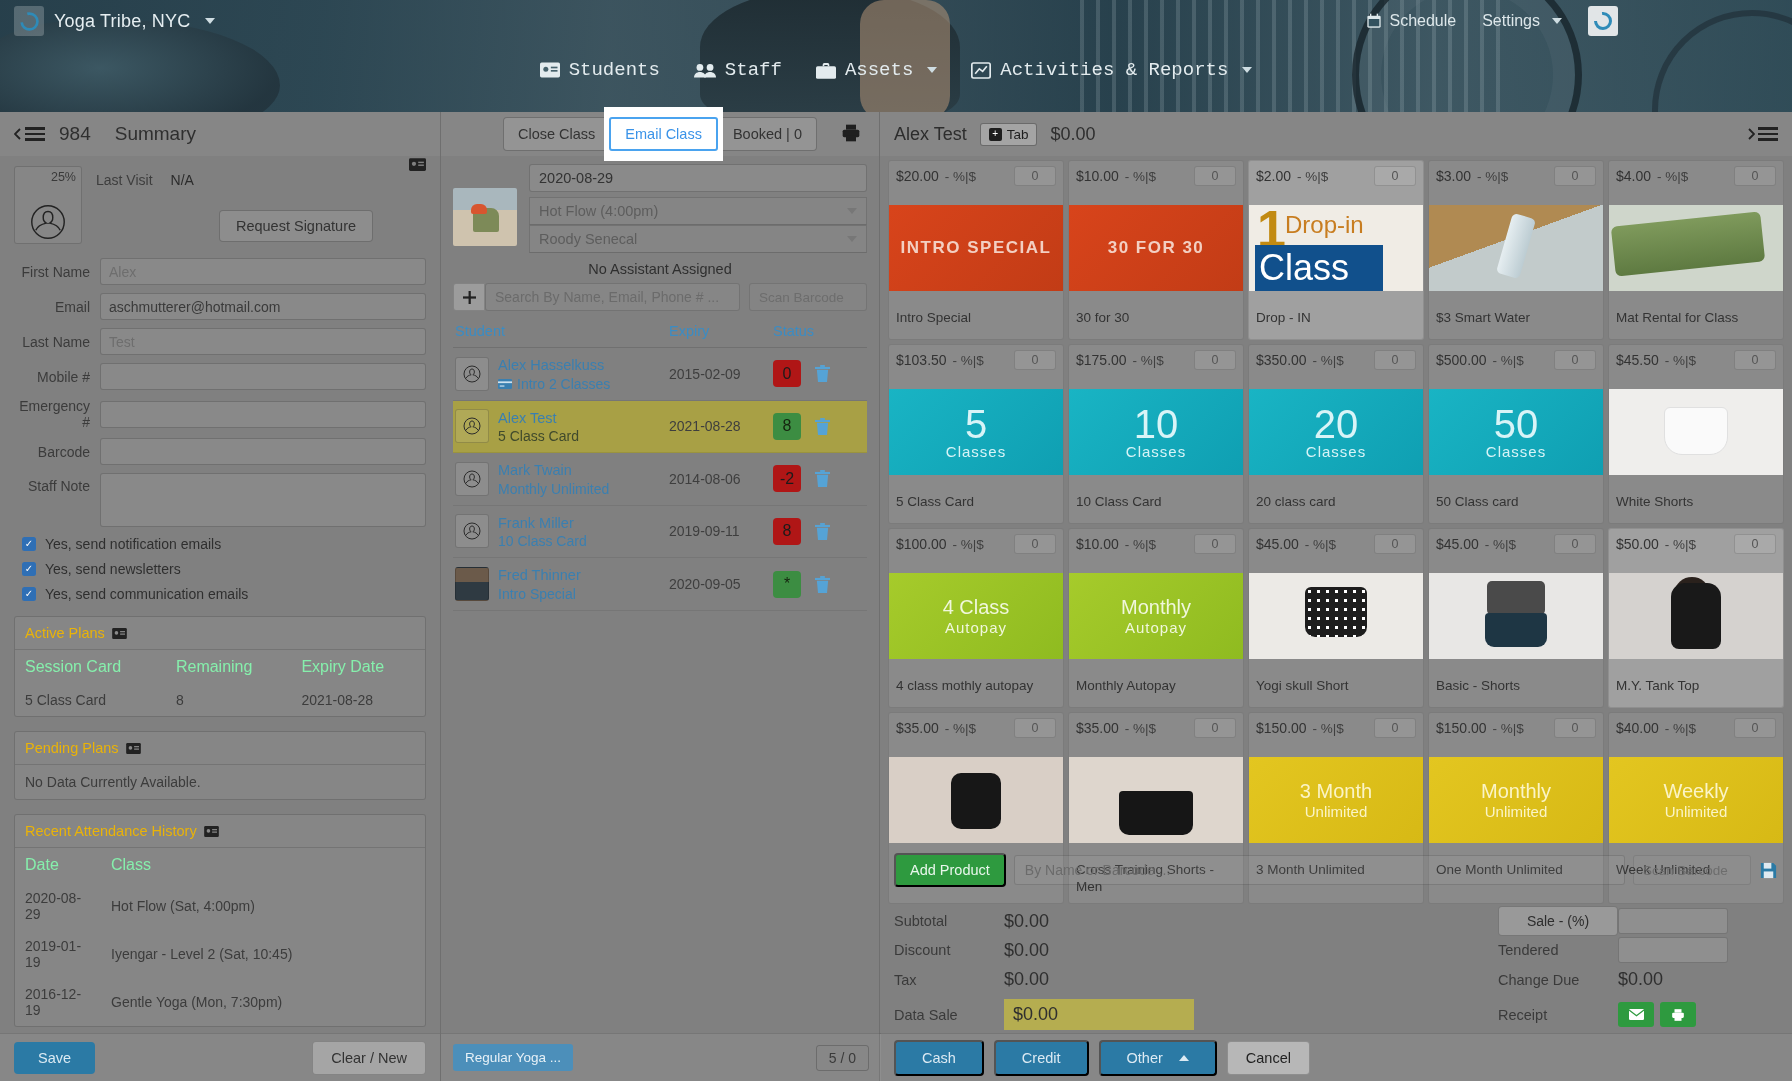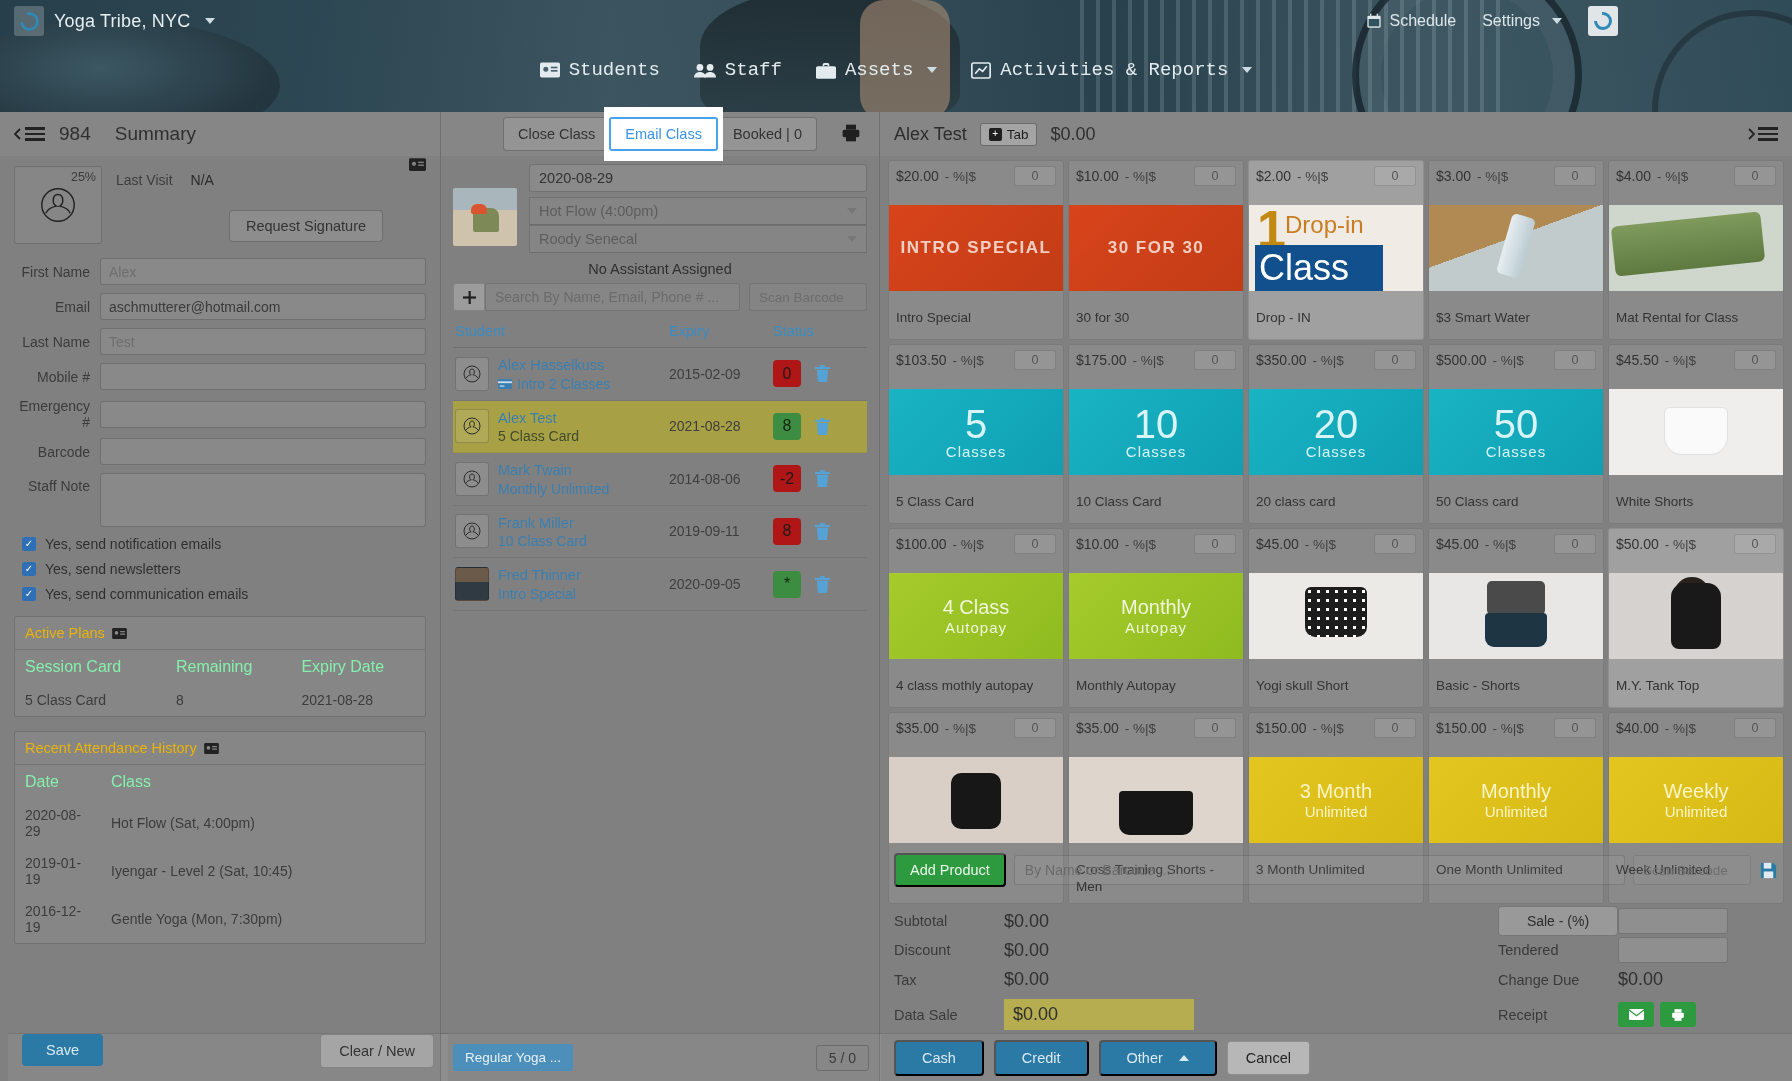--- a/index.html
+++ b/index.html
@@ -72,22 +72,22 @@
   .lp-head { height:44px; display:flex; align-items:center; gap:14px; padding:0 14px;
              background:rgba(255,255,255,.05); }
   .hamb { display:flex; align-items:center; gap:3px; }
   .hamb .bars { display:flex; flex-direction:column; gap:3px; }
   .hamb .bars i { display:block; width:20px;height:2.5px;background:#222; }
   .lp-id { font-size:19px; color:#2f2f2f; }
   .lp-title { font-size:19px; color:#2f2f2f; margin-left:10px; }
 
   .lp-body { padding:10px 14px 0 14px; }
   .avatar-row { display:flex; align-items:flex-start; gap:14px; }
-  .avatar-box { width:88px;height:78px;border:1px solid rgba(0,0,0,.16); border-radius:3px;
-                position:relative; display:flex; align-items:center; justify-content:center;
+  .avatar-box { width:68px;height:78px;border:1px solid rgba(0,0,0,.16); border-radius:3px;
+                position:relative; display:flex; align-items:flex-end; justify-content:center;
                 background:rgba(255,255,255,.05); }
   .avatar-pct { position:absolute; top:3px; right:5px; font-size:12.5px; color:#3a3a3a; }
   .lastvisit { display:flex; gap:18px; font-size:14px; padding-top:6px; }
   .lastvisit .lbl { color:#3d3d3d; }
   .lastvisit .val { color:#2b2b2b; }
   .req-sig { margin:22px 0 0 70px; border:1px solid rgba(0,0,0,.22); background:rgba(255,255,255,.10);
              padding:7px 16px; border-radius:4px; font-size:14.5px; color:#333; }
   .card-ico { position:absolute; right:14px; top:46px; }
 
   .frm { margin-top:14px; }
@@ -107,21 +107,21 @@
   .sect { margin-top:14px; border:1px solid rgba(0,0,0,.16); border-radius:3px; background:rgba(255,255,255,.05); }
   .sect-h { padding:8px 10px; font-size:14.5px; color:#eab308; border-bottom:1px solid rgba(0,0,0,.13);
             display:flex; align-items:center; gap:7px; }
   .tbl { width:100%; border-collapse:collapse; }
   .tbl th { text-align:left; font-weight:normal; font-size:16px; color:#86efac; padding:8px 10px; }
   .tbl td { font-size:14px; color:#3c3c3c; padding:8px 10px; }
   .sect-empty { padding:9px 10px; font-size:14px; color:#3c3c3c; }
 
   .lp-foot { position:absolute; left:0; bottom:0; width:440px; height:48px;
              background:rgba(255,255,255,.06); border-top:1px solid rgba(0,0,0,.12);
-             display:flex; align-items:flex-start; padding:0 14px;margin-left:8px; }
+             display:flex; align-items:center; padding:0 14px; }
   .btn-save { background:#2b7aa5; color:#dbeaf3; border:none; padding:8px 24px; border-radius:4px; font-size:14.5px; }
   .btn-clear { margin-left:auto; background:rgba(255,255,255,.25); border:1px solid rgba(0,0,0,.2);
                padding:8px 18px; border-radius:4px; font-size:14.5px; color:#333; }
 
   
   #centerpanel {
     position:absolute; left:440px; top:112px; width:440px; height:969px; z-index:11;
     border-left:1px solid rgba(0,0,0,.13); border-right:1px solid rgba(0,0,0,.13);
   }
   .cp-head { height:44px; display:flex; align-items:center; justify-content:center; gap:0;
@@ -501,20 +501,34 @@
         </tr>
         <tr>
           <td>5 Class Card</td>
           <td>8</td>
           <td>2021-08-28</td>
         </tr>
       </tbody>
         </table>
     </div>
 
+    <div class="sect">
+      <div class="sect-h">
+        <span>Pending Plans</span>
+        <span>
+          <svg width="15" height="11" viewBox="0 0 24 18" fill="#222">
+              <rect width="24" height="18" rx="2"></rect>
+              <circle cx="7" cy="8" r="3" fill="#8a8a8a"></circle>
+              <rect x="13" y="5" width="8" height="2" fill="#8a8a8a"></rect>
+              <rect x="13" y="9" width="8" height="2" fill="#8a8a8a"></rect>
+            </svg>
+        </span>
+      </div>
+      <div class="sect-empty">No Data Currently Available.</div>
+    </div>
 
     <div class="sect">
       <div class="sect-h">
         <span>Recent Attendance History</span>
         <span>
           <svg width="15" height="11" viewBox="0 0 24 18" fill="#222">
               <rect width="24" height="18" rx="2"></rect>
               <circle cx="7" cy="8" r="3" fill="#8a8a8a"></circle>
               <rect x="13" y="5" width="8" height="2" fill="#8a8a8a"></rect>
               <rect x="13" y="9" width="8" height="2" fill="#8a8a8a"></rect>

